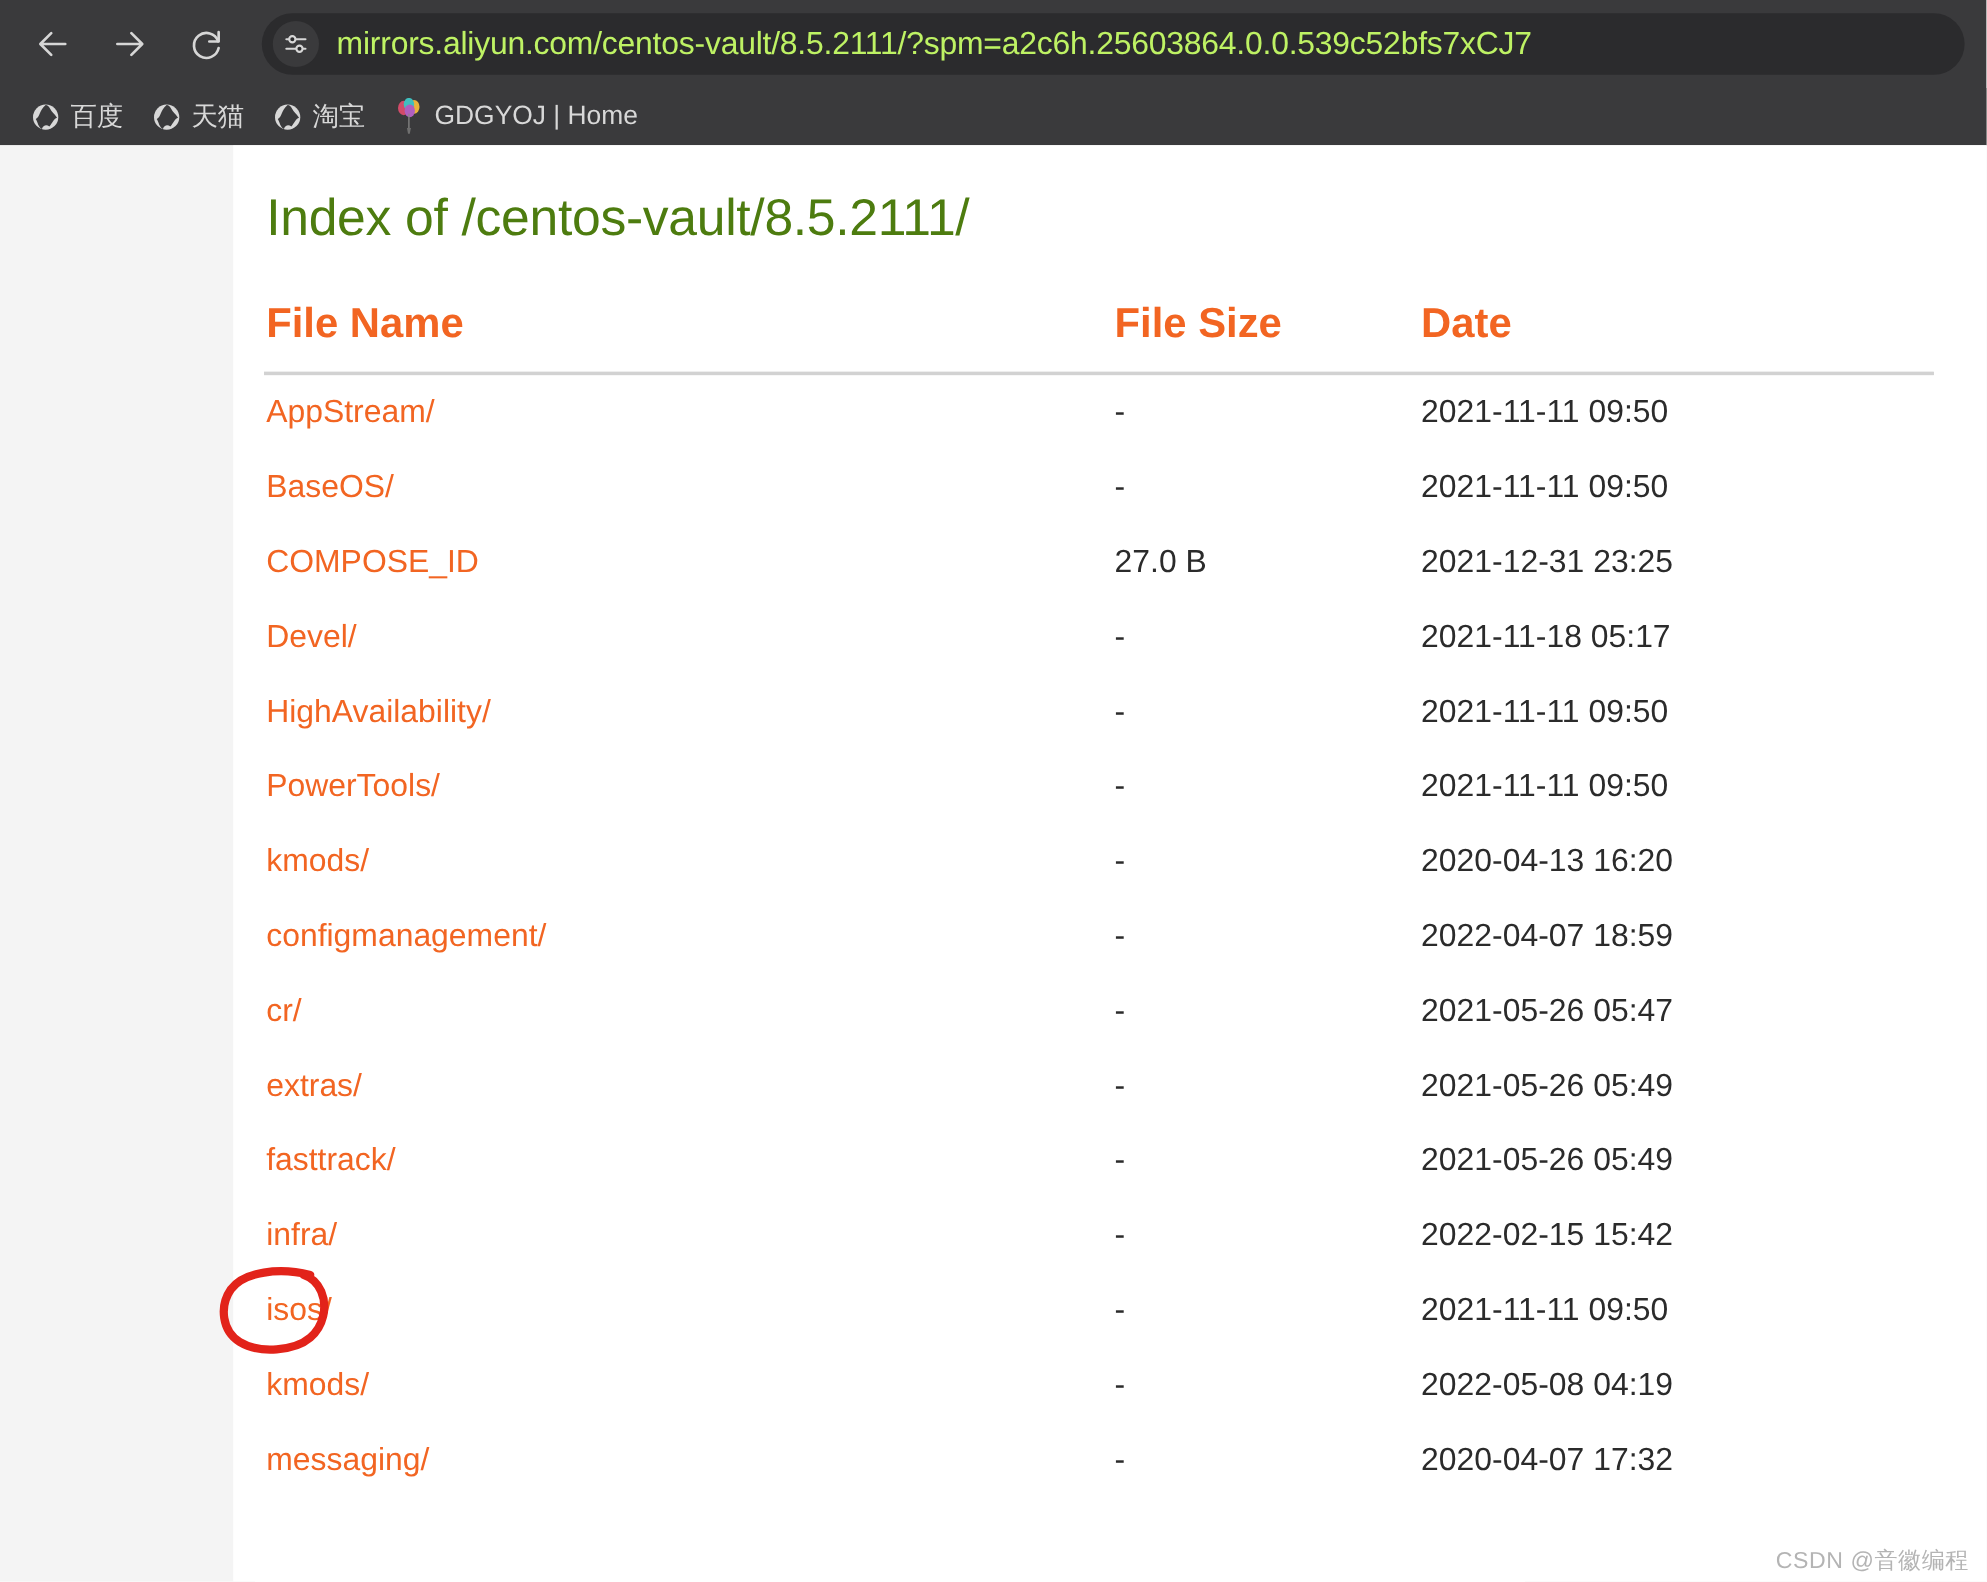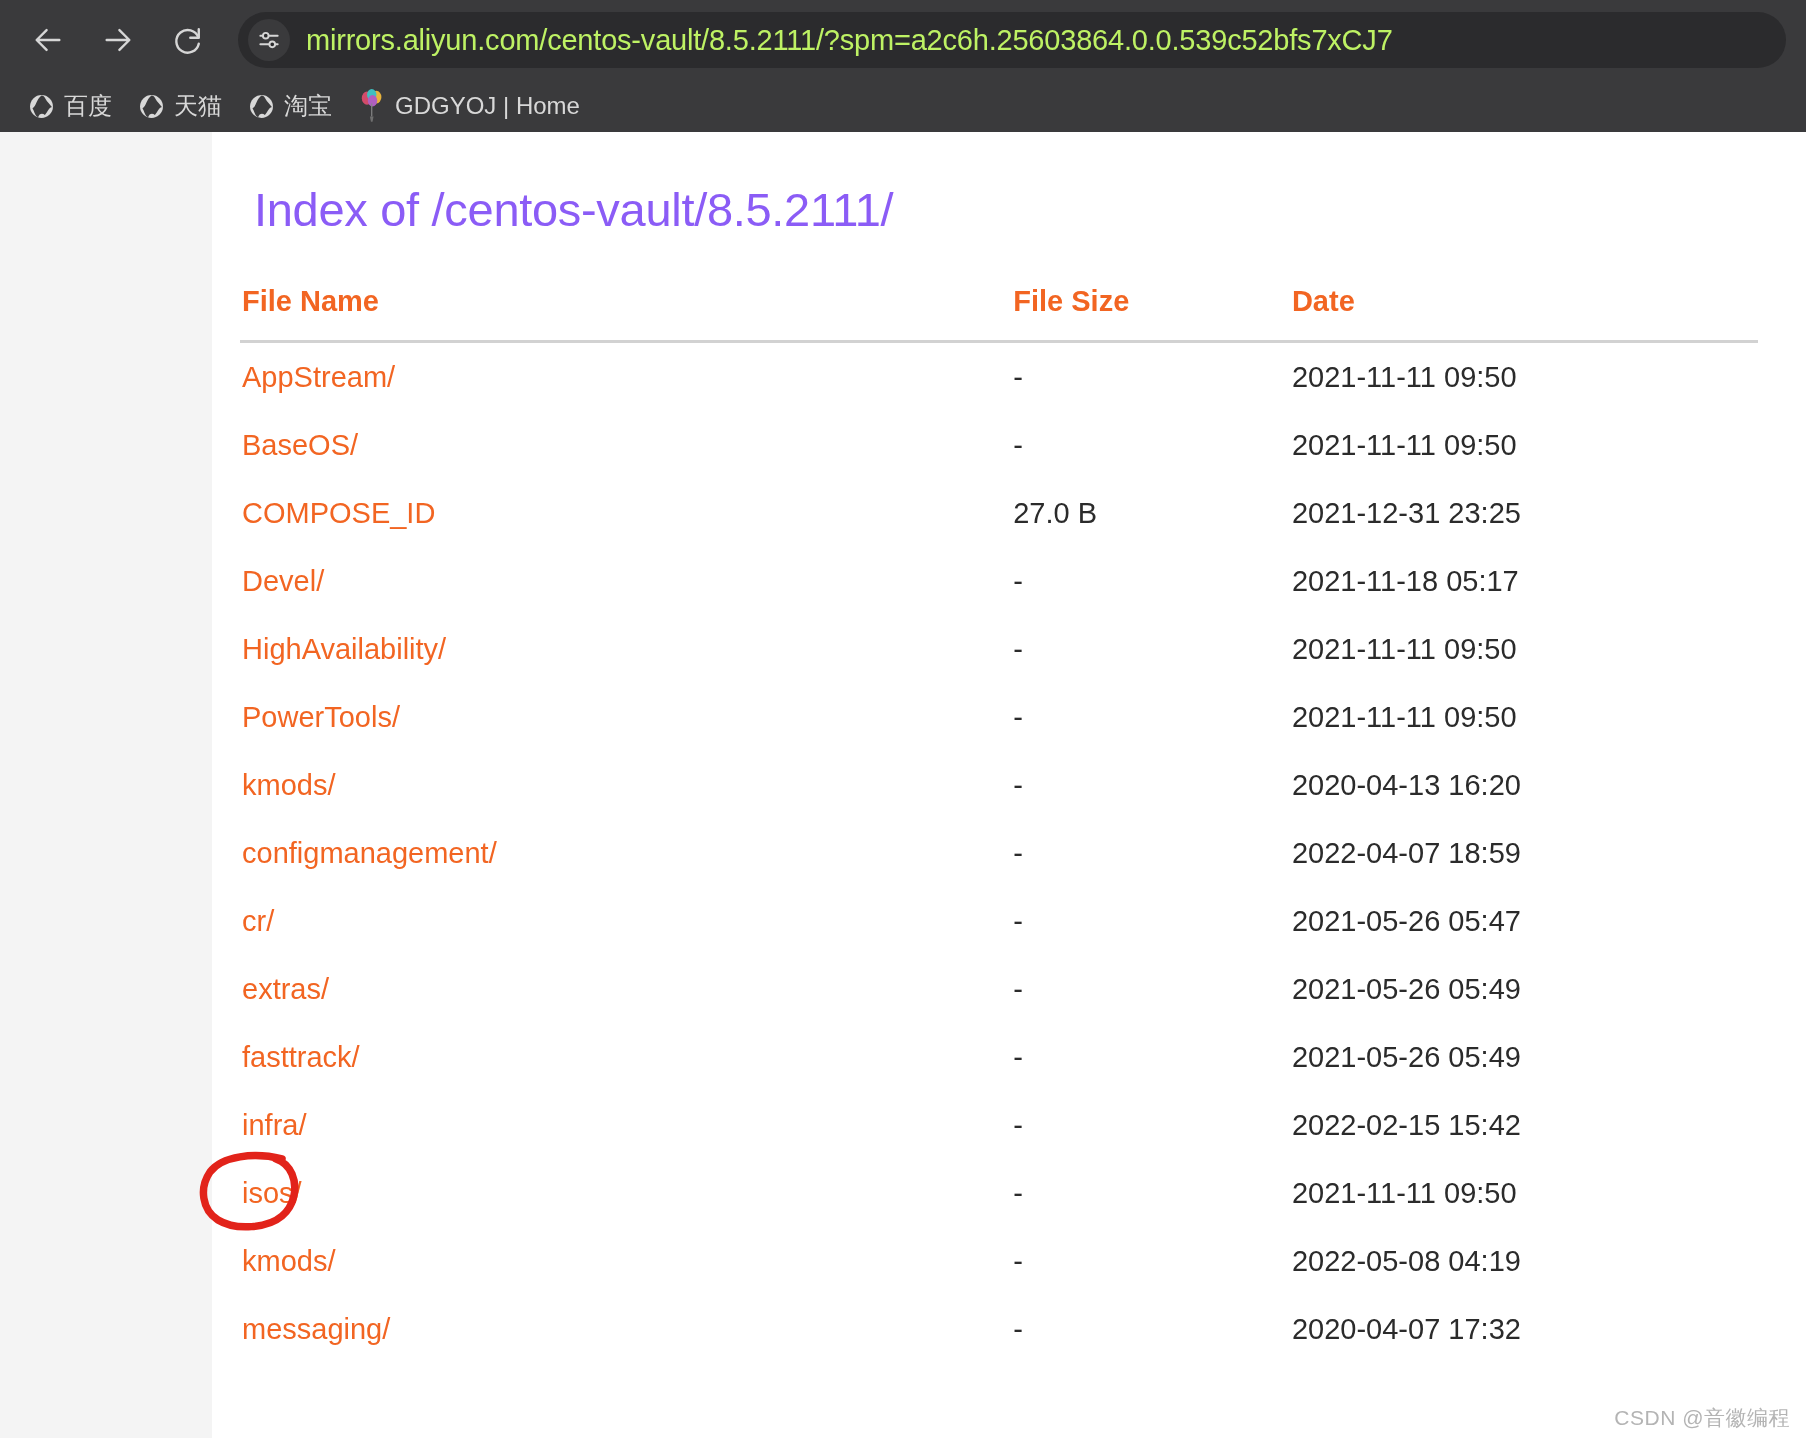--- a/index.html
+++ b/index.html
@@ -101,35 +101,35 @@
     min-height: 1306px;
     background: #ffffff;
     padding: 0;
   }
   .content-inner {
     padding: 38px 48px 0 28px;
   }
   .page-title {
     font-size: 47px;
     font-weight: 400;
-    color: #8b5cf6;
-    margin: 12px;
+    color: #4d7c0f;
+    margin: 0;
     padding: 0 0 0 2px;
     letter-spacing: -0.3px;
   }
 
   table.listing {
     width: 100%;
     border-collapse: collapse;
     margin-top: 48px;
     table-layout: fixed;
   }
   table.listing th {
     text-align: left;
-    font-size: 29px;
+    font-size: 38px;
     font-weight: bold;
     color: #f26522;
     padding: 0 0 22px 2px;
     border-bottom: 3px solid #d2d2d2;
   }
   table.listing td {
     font-size: 29px;
     padding: 18px 0 17px 2px;
     vertical-align: middle;
     white-space: nowrap;

